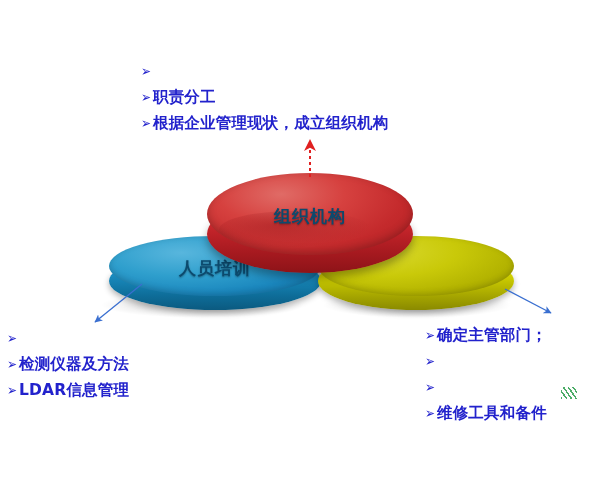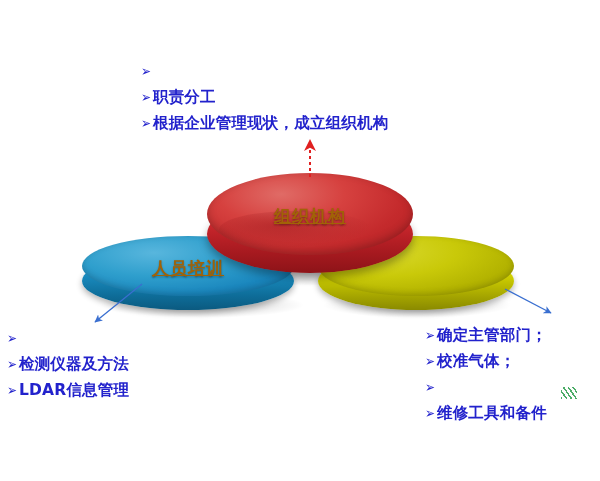--- a/index.html
+++ b/index.html
@@ -44,31 +44,30 @@
   }
   .disc .top{
     position:absolute;left:0;top:0;width:100%;height:100%;
     border-radius:50%;
     overflow:hidden;
   }
   .disc .label{
     position:absolute;
     width:100%;
     text-align:center;
-    color:#a16207;
+    color:#0c4a6e;
     font-weight:bold;
     font-size:17px;
     letter-spacing:1px;
     text-shadow:0 1px 2px rgba(0,0,0,0.35);
     white-space:nowrap;
-    text-decoration:underline;
-  }
-
-  
-  #disc-blue{left:82px;top:236px;width:212px;height:74px;z-index:2;}
+  }
+
+  
+  #disc-blue{left:109px;top:236px;width:212px;height:74px;z-index:2;}
   #disc-blue .side{
     top:16px;height:58px;
     background:linear-gradient(180deg,#1d7fae 0%,#1b8fc4 35%,#0e6d99 75%,#0b5a80 100%);
     box-shadow:0 3px 6px rgba(0,0,0,0.30);
   }
   #disc-blue .top{
     height:60px;
     background:radial-gradient(ellipse at 34% 28%, #58b6dd 0%, #2f9fcd 38%, #1a86bd 70%, #1579ae 100%);
     box-shadow:inset 0 -2px 6px rgba(0,0,0,0.18);
   }
@@ -157,21 +156,20 @@
     </div>
   </div>
 
   <div class="bullets" id="right-bullets">
     <div class="line">
       <span class="bul">➢</span>
       <span>确定主管部门；</span>
     </div>
     <div class="line">
       <span class="bul">➢</span>
-      <span>校准气体；</span>
     </div>
     <div class="line">
       <span class="bul">➢</span>
     </div>
     <div class="line">
       <span class="bul">➢</span>
       <span>维修工具和备件</span>
     </div>
   </div>
 

